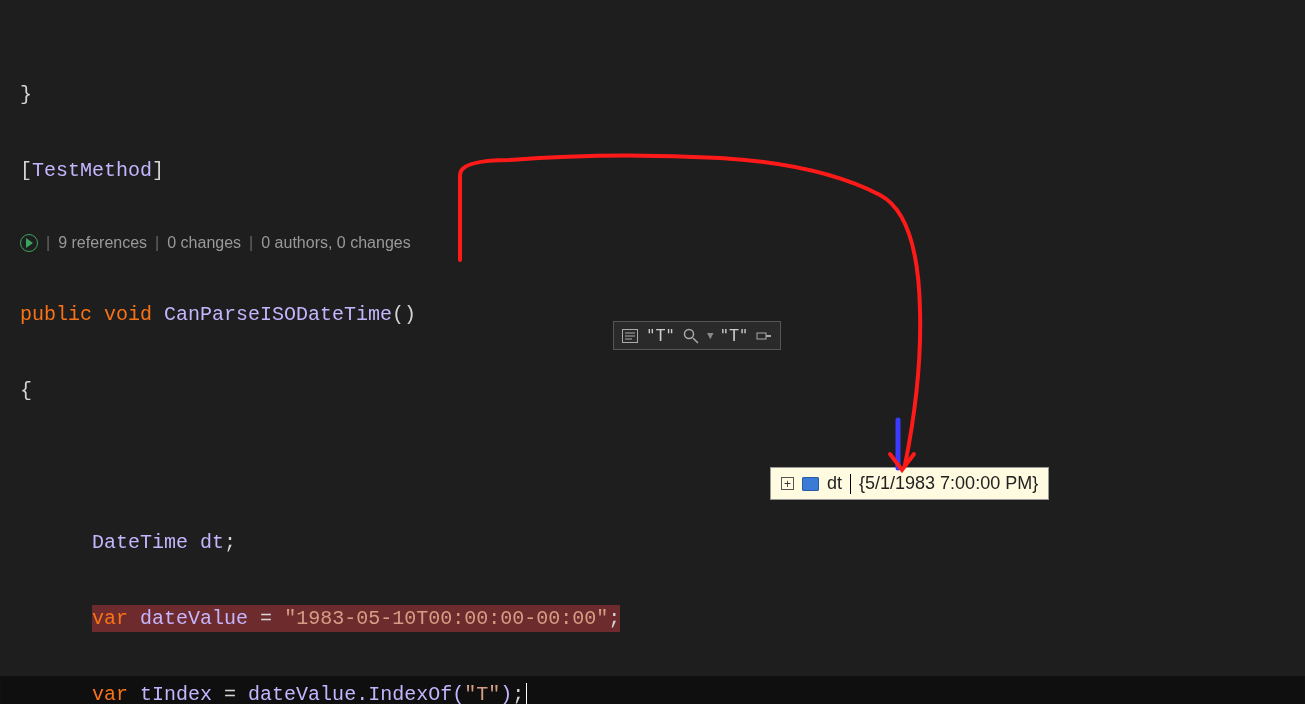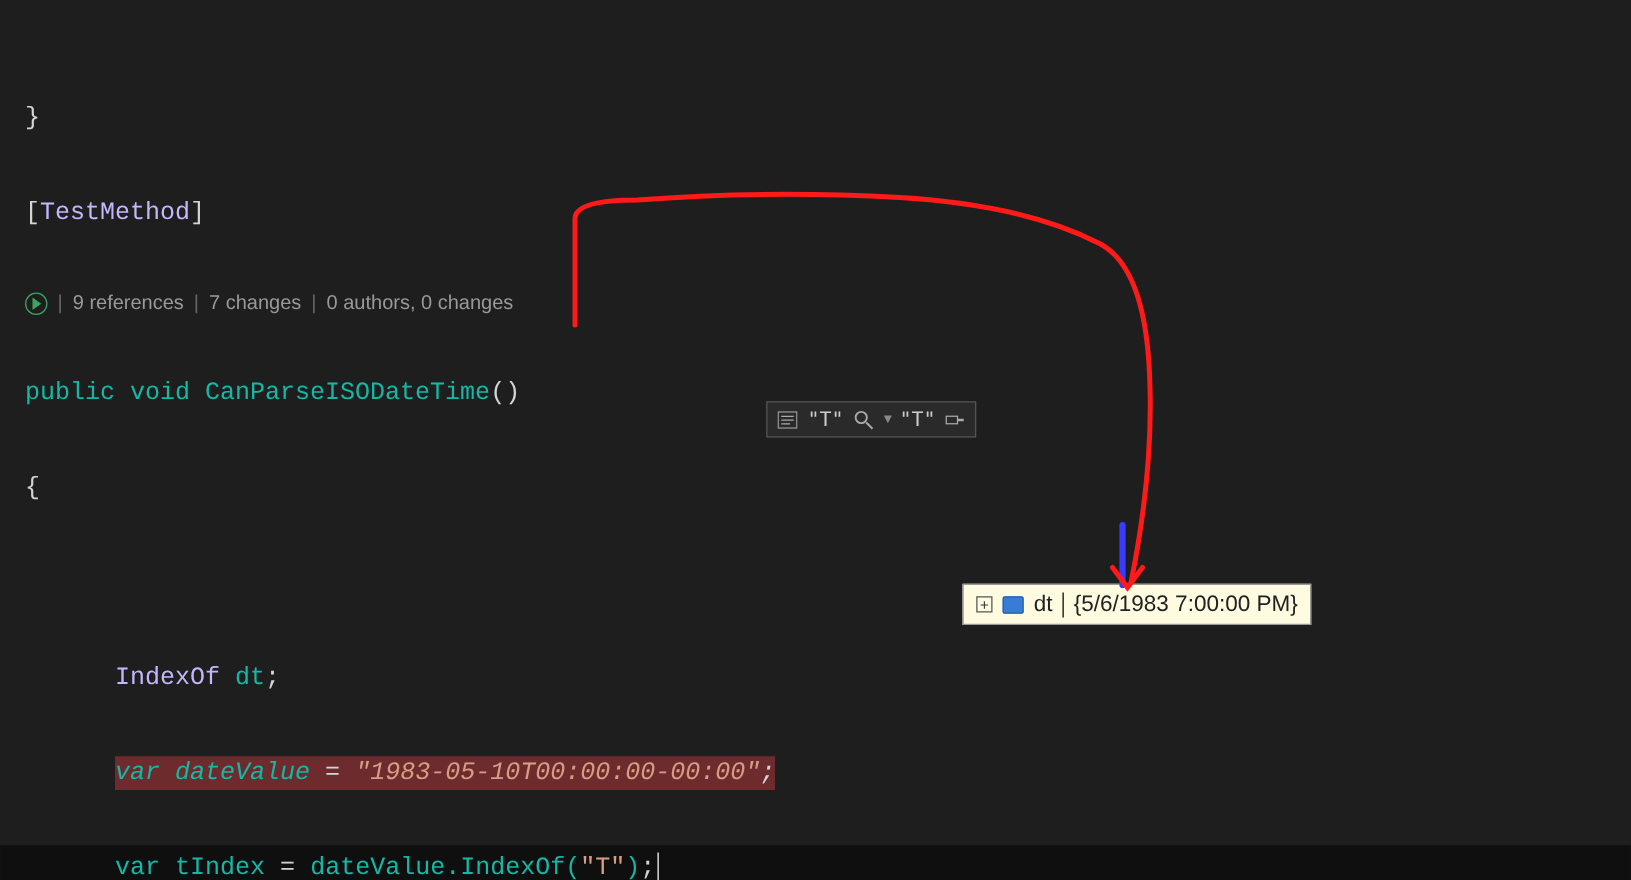--- a/index.html
+++ b/index.html
@@ -16,22 +16,22 @@
   }
   .code-area {
     padding: 0 20px;
     line-height: 1.9;
     white-space: pre;
   }
   .line { display: block; position: relative; }
   .c-punct   { color: #d4d4d4; }
   .c-brace   { color: #d4d4d4; }
   .c-type    { color: #c4b5fd; }
-  .c-keyword { color: #14b8a6; }
-  .c-ident   { color: #14b8a6; }
+  .c-keyword { color: #f97316; }
+  .c-ident   { color: #c4b5fd; }
   .c-string  { color: #d69d85; }
   .attr-bracket { color: #d4d4d4; }
 
   .codelens-row {
     display: flex;
     align-items: center;
     font-family: "Segoe UI", Arial, sans-serif;
     font-size: 16px;
     color: #999;
     gap: 8px;
@@ -53,21 +53,20 @@
     left: 5px;
     border-left: 7px solid #3ba55d;
     border-top: 5px solid transparent;
     border-bottom: 5px solid transparent;
   }
   .codelens-sep { color: #666; }
 
   .highlight-red {
     background: #6e2b2d;
     padding: 2px 0;
-    font-style: italic;
   }
   .current-line {
     display: block;
     background: #0f0f0f;
     box-shadow: 0 0 0 1px #111 inset;
     margin-left: -20px;
     padding-left: 20px;
     margin-right: -20px;
     padding-right: 20px;
   }
@@ -151,28 +150,28 @@
 
 <div class="code-area">
 
 <span class="line"><span class="c-brace">}</span></span>
 <span class="line"><span class="attr-bracket">[</span><span class="c-type">TestMethod</span><span class="attr-bracket">]</span></span>
 <div class="codelens-row">
   <span class="play-icon"></span>
   <span class="codelens-sep">|</span>
   <span>9 references</span>
   <span class="codelens-sep">|</span>
-  <span>7 changes</span>
+  <span>0 changes</span>
   <span class="codelens-sep">|</span>
   <span>0 authors, 0 changes</span>
 </div>
 <span class="line"><span class="c-keyword">public</span> <span class="c-keyword">void</span> <span class="c-ident">CanParseISODateTime</span><span class="c-punct">()</span></span>
 <span class="line"><span class="c-brace">{</span></span>
 <span class="line"> </span>
-<span class="line">      <span class="c-type">IndexOf</span> <span class="c-ident">dt</span><span class="c-punct">;</span></span>
+<span class="line">      <span class="c-type">DateTime</span> <span class="c-ident">dt</span><span class="c-punct">;</span></span>
 <span class="line">      <span class="highlight-red"><span class="c-keyword">var</span> <span class="c-ident">dateValue</span> <span class="c-punct">=</span> <span class="c-string">"1983-05-10T00:00:00-00:00"</span><span class="c-punct">;</span></span></span>
 <span class="line current-line">      <span class="c-keyword">var</span> <span class="c-ident">tIndex</span> <span class="c-punct">=</span> <span class="c-ident">dateValue</span><span class="c-ident">.IndexOf(</span><span class="c-string">"T"</span><span class="c-ident">)</span><span class="c-punct">;</span><span class="caret"></span></span>
 
 
 
 
 
 
 
 
@@ -206,21 +205,21 @@
         <line x1="10" y1="7" x2="15" y2="7" stroke="#aaa" stroke-width="2"></line>
       </svg>
   </span>
 </div>
 
 <div class="datatip">
   <span class="exp-box">+</span>
   <span class="obj-icon"></span>
   <span>dt</span>
   <span class="dt-caret"></span>
-  <span>{5/6/1983 7:00:00 PM}</span>
+  <span>{5/1/1983 7:00:00 PM}</span>
 </div>
 
 <svg class="annotation" width="1305" height="704">
   <path d="M 460 260 L 460 175
            Q 460 160 510 160
            Q 610 152 720 158
            Q 820 164 880 195
            Q 918 215 920 310
            Q 922 380 905 465" fill="none" stroke="#ff1a1a" stroke-width="4" stroke-linecap="round"></path>
   <path d="M 898 420 L 898 468" fill="none" stroke="#3a3bff" stroke-width="5" stroke-linecap="round"></path>

